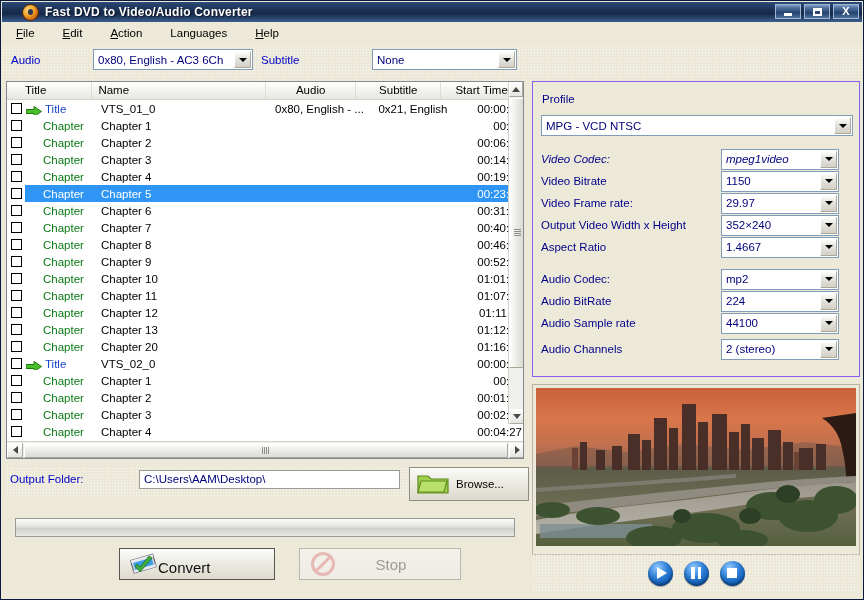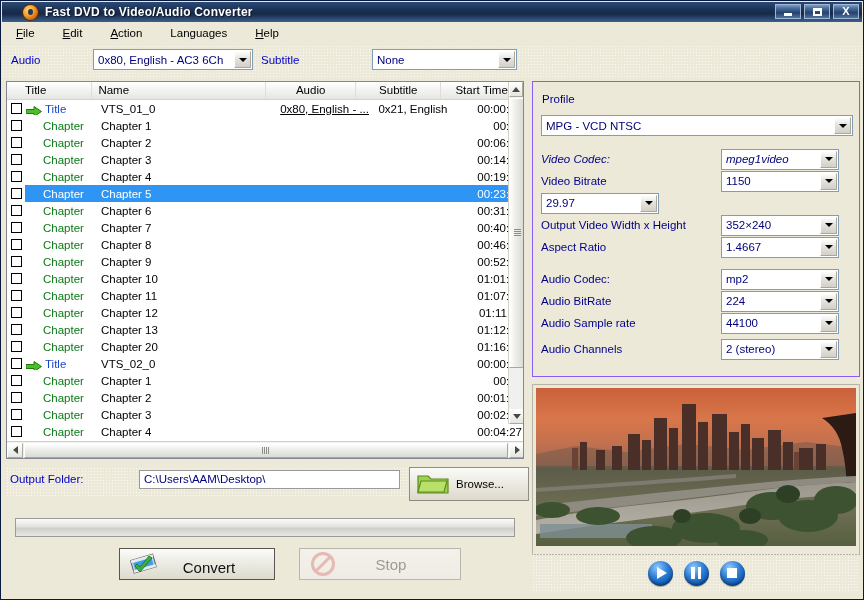--- a/index.html
+++ b/index.html
@@ -133,21 +133,21 @@
     width: 18px; flex: none; display: flex; align-items: center; justify-content: center;
   }
   .cbbox {
     width: 11px; height: 11px; background: #fff;
     border: 1.5px solid #000;
   }
   .rowcells { display: flex; flex: 1; height: 17px; align-items: center; }
   .rc { white-space: nowrap; overflow: hidden; }
   .rc.c-title { width: 70px; padding-left: 0; }
   .rc.c-name  { width: 180px; padding-left: 6px; color: #000; }
-  .rc.c-audio { width: 94px; text-align: right; color: #000; text-decoration: underline; }
+  .rc.c-audio { width: 94px; text-align: left; color: #000; }
   .rc.c-sub   { width: 88px; text-align: center; color: #000; }
   .rc.c-start { width: 85px; text-align: right; padding-right: 4px; color: #000; }
   .ttype-title { color: #1a44c8; padding-left: 20px; position: relative; }
   .ttype-chapter { color: #0a7a15; padding-left: 18px; }
   .arrow-ic {
     position: absolute; left: 1px; top: 3px;
     width: 16px; height: 11px;
   }
   .lrow.sel .rowcells { background: #2e95f5; }
   .lrow.sel .rc, .lrow.sel .ttype-chapter, .lrow.sel .ttype-title { color: #fff; }
@@ -219,21 +219,21 @@
     border:1px solid #9a9a96;
   }
 
   
   #convertbtn {
     position:absolute; left:118px; top:547px; width:156px; height:32px;
     background: linear-gradient(to bottom,#fcfcfa,#ececE4 45%,#dedacd);
     border:1px solid #585550;
     display:flex; align-items:center; cursor:pointer;
   }
-  #convertbtn .lbl { flex:1; text-align:center; font-size:15px; color:#111; padding-right:14px;margin-top:6px;}
+  #convertbtn .lbl { flex:1; font-size:15px; color:#111; padding-right:14px;margin-top:6px;}
   #stopbtn {
     position:absolute; left:298px; top:547px; width:162px; height:32px;
     background: linear-gradient(to bottom,#f3f1ea,#eeece4);
     border:1px solid #b9b6ad;
     display:flex; align-items:center;
   }
   #stopbtn .lbl { flex:1; text-align:center; font-size:15px; color:#9b9b96; padding-right:14px;}
   .film-ic { width:28px;height:24px;margin-left:10px;flex:none; }
   .noentry-ic { width:26px;height:26px;margin-left:10px;flex:none; }
 
@@ -673,20 +673,21 @@
         <div class="settingrow" style="top: 88px;">
           <span class="plabel">Video Bitrate</span>
           <div class="combo">
             <span class="cv">1150</span>
             <span class="carrow">
               <i></i>
             </span>
           </div>
         </div>
         <div class="settingrow" style="top: 110px;">
+          <span class="plabel">Video Frame rate:</span>
           <div class="combo">
             <span class="cv">29.97</span>
             <span class="carrow">
               <i></i>
             </span>
           </div>
         </div>
         <div class="settingrow" style="top: 132px;">
           <span class="plabel">Output Video Width x Height</span>
           <div class="combo">

